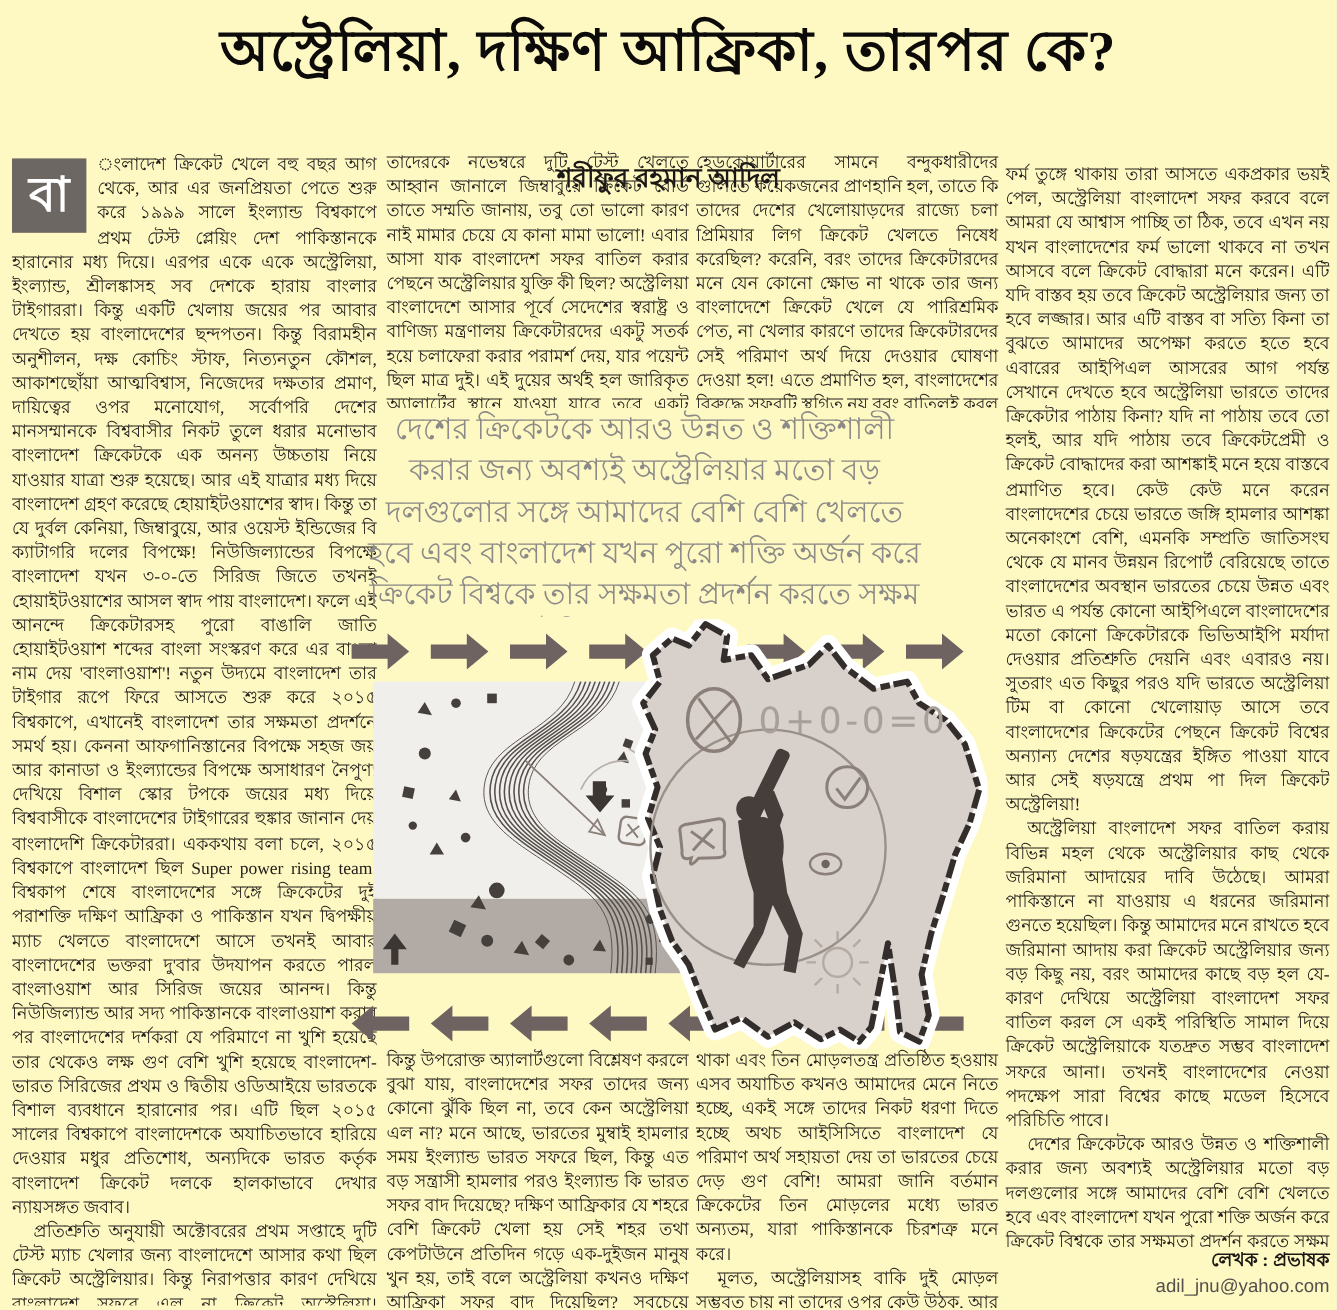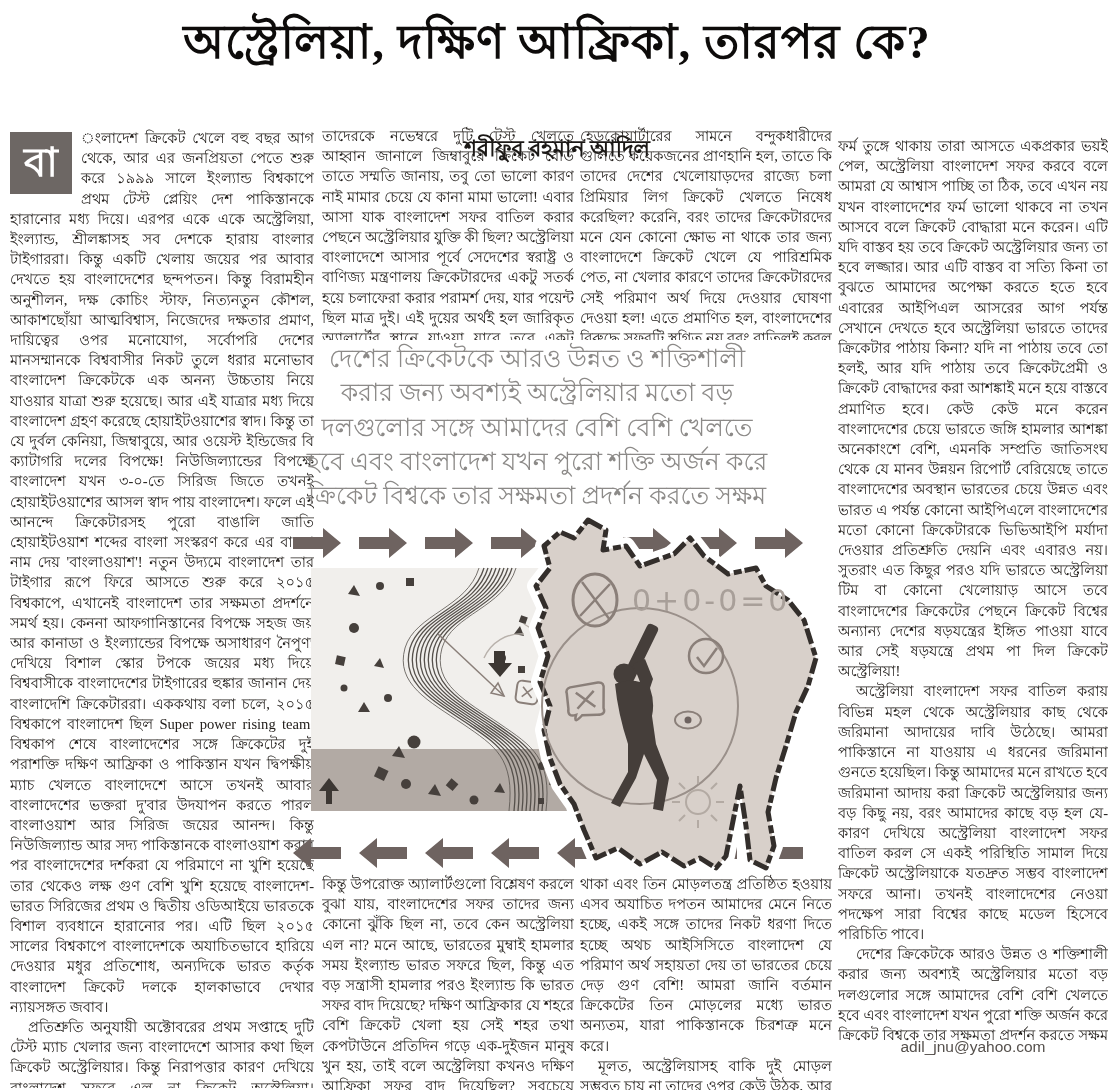--- a/index.html
+++ b/index.html
@@ -1,16 +1,16 @@
 <!DOCTYPE html>
 <html><head>
 <meta charset="utf-8">
 <style>
   html,body{margin:0;padding:0;background:#e8e8e8;}
-  .page{position:relative;width:1114px;height:1092px;background:#ffffff;margin:0 auto;
+  .page{position:relative;width:1114px;height:1092px;background:#fef9c3;margin:0 auto;
         font-family:"Liberation Serif","DejaVu Sans",serif;color:#24201d;overflow:hidden;}
   .title{position:absolute;left:0;top:6px;width:1114px;text-align:center;
          font-size:47px;font-weight:bold;color:#0d0b0a;letter-spacing:1px;}
   .byline{position:absolute;left:0;top:84px;width:1114px;text-align:center;
           font-size:22px;font-weight:bold;color:#1a1715;margin-top:47px;}
   .col{position:absolute;text-align:justify;font-size:14.6px;line-height:1.385;
        overflow:hidden;word-break:break-word;}
   .col p{margin:0;}
   .col p + p{text-indent:18px;}
   .col1{left:10px;top:128px;width:304px;height:960px;}
@@ -19,21 +19,21 @@
   .col2b{left:322px;top:874px;width:252px;height:216px;}
   .col3b{left:580px;top:874px;width:252px;height:216px;}
   .col4{left:838px;top:136px;width:270px;height:905px;}
   .dropcap{float:left;width:62px;height:62px;margin:4px 9px 2px 0;background:#6d6764;
            color:#ffffff;font-size:40px;font-weight:bold;text-align:center;line-height:62px;}
   .pullquote{position:absolute;left:302px;top:342px;width:470px;height:172px;
              text-align:center;font-size:25px;line-height:1.37;color:#8c8a88;overflow:hidden;}
   .illus{position:absolute;left:288px;top:516px;width:535px;height:358px;}
   .footer{position:absolute;left:838px;top:1038px;width:270px;text-align:right;}
   .footer-role{font-size:15.5px;font-weight:bold;color:#1a1715;}
-  .footer-email{font-size:15.5px;color:#55504c;font-family:"Liberation Sans","DejaVu Sans",sans-serif;text-align:center;}
+  .footer-email{font-size:15.5px;color:#55504c;font-family:"Liberation Sans","DejaVu Sans",sans-serif;}
 </style>
 </head>
 <body>
 
 <div class="page">
 
   <div class="title">অস্ট্রেলিয়া, দক্ষিণ আফ্রিকা, তারপর কে?</div>
   <div class="byline">শরীফুর রহমান আদিল</div>
 
   <div class="col col1">
@@ -183,28 +183,29 @@
         <circle cx="410" cy="286" r="12"></circle>
         <path d="M410,268 v-8 M410,304 v8 M392,286 h-8 M428,286 h8 M397,273 l-6,-6 M423,273 l6,-6 M397,299 l-6,6 M423,299 l6,6"></path>
       </g>
     </svg>
   </div>
 
   <div class="col col2b">
     <p>কিন্তু উপরোক্ত অ্যালার্টগুলো বিশ্লেষণ করলে বুঝা যায়, বাংলাদেশের সফর তাদের জন্য কোনো ঝুঁকি ছিল না, তবে কেন অস্ট্রেলিয়া এল না? মনে আছে, ভারতের মুম্বাই হামলার সময় ইংল্যান্ড ভারত সফরে ছিল, কিন্তু এত বড় সন্ত্রাসী হামলার পরও ইংল্যান্ড কি ভারত সফর বাদ দিয়েছে? দক্ষিণ আফ্রিকার যে শহরে বেশি ক্রিকেট খেলা হয় সেই শহর তথা কেপটাউনে প্রতিদিন গড়ে এক-দুইজন মানুষ খুন হয়, তাই বলে অস্ট্রেলিয়া কখনও দক্ষিণ আফ্রিকা সফর বাদ দিয়েছিল? সবচেয়ে আশ্চর্যের ব্যাপার হল, যেদিন অস্ট্রেলিয়া বাংলাদেশ সফর স্থগিত বা বাতিলের সিদ্ধান্ত নিল সেদিনই তাদের পুলিশ</p>
   </div>
   <div class="col col3b">
-    <p>থাকা এবং তিন মোড়লতন্ত্র প্রতিষ্ঠিত হওয়ায় এসব অযাচিত দপতন আমাদের মেনে নিতে হচ্ছে, একই সঙ্গে তাদের নিকট ধরণা দিতে হচ্ছে অথচ আইসিসিতে বাংলাদেশ যে পরিমাণ অর্থ সহায়তা দেয় তা ভারতের চেয়ে দেড় গুণ বেশি! আমরা জানি বর্তমান ক্রিকেটের তিন মোড়লের মধ্যে ভারত অন্যতম, যারা পাকিস্তানকে চিরশত্রু মনে করে।</p>
+    <p>থাকা এবং তিন মোড়লতন্ত্র প্রতিষ্ঠিত হওয়ায় এসব অযাচিত কখনও আমাদের মেনে নিতে হচ্ছে, একই সঙ্গে তাদের নিকট ধরণা দিতে হচ্ছে অথচ আইসিসিতে বাংলাদেশ যে পরিমাণ অর্থ সহায়তা দেয় তা ভারতের চেয়ে দেড় গুণ বেশি! আমরা জানি বর্তমান ক্রিকেটের তিন মোড়লের মধ্যে ভারত অন্যতম, যারা পাকিস্তানকে চিরশত্রু মনে করে।</p>
     <p>মূলত, অস্ট্রেলিয়াসহ বাকি দুই মোড়ল সম্ভবত চায় না তাদের ওপর কেউ উঠুক, আর তারা যদি বাংলাদেশের সঙ্গে খেলে পয়েন্ট হারিয়ে বসে তবে তাদের নিয়ে সামনে অন্য ক্রিকেটীয় দেশগুলো কথা বলতে সাহস দেখাবে এবং তাদের মোড়লত্বে ফাটল ধরবে। বাংলাদেশের ক্রিকেটপ্রেমী ও বোদ্ধারা মনে করেন এখন বাংলাদেশের</p>
   </div>
 
   <div class="col col4">
     <p>ফর্ম তুঙ্গে থাকায় তারা আসতে একপ্রকার ভয়ই পেল, অস্ট্রেলিয়া বাংলাদেশ সফর করবে বলে আমরা যে আশ্বাস পাচ্ছি তা ঠিক, তবে এখন নয় যখন বাংলাদেশের ফর্ম ভালো থাকবে না তখন আসবে বলে ক্রিকেট বোদ্ধারা মনে করেন। এটি যদি বাস্তব হয় তবে ক্রিকেট অস্ট্রেলিয়ার জন্য তা হবে লজ্জার। আর এটি বাস্তব বা সত্যি কিনা তা বুঝতে আমাদের অপেক্ষা করতে হতে হবে এবারের আইপিএল আসরের আগ পর্যন্ত সেখানে দেখতে হবে অস্ট্রেলিয়া ভারতে তাদের ক্রিকেটার পাঠায় কিনা? যদি না পাঠায় তবে তো হলই, আর যদি পাঠায় তবে ক্রিকেটপ্রেমী ও ক্রিকেট বোদ্ধাদের করা আশঙ্কাই মনে হয়ে বাস্তবে প্রমাণিত হবে। কেউ কেউ মনে করেন বাংলাদেশের চেয়ে ভারতে জঙ্গি হামলার আশঙ্কা অনেকাংশে বেশি, এমনকি সম্প্রতি জাতিসংঘ থেকে যে মানব উন্নয়ন রিপোর্ট বেরিয়েছে তাতে বাংলাদেশের অবস্থান ভারতের চেয়ে উন্নত এবং ভারত এ পর্যন্ত কোনো আইপিএলে বাংলাদেশের মতো কোনো ক্রিকেটারকে ভিভিআইপি মর্যাদা দেওয়ার প্রতিশ্রুতি দেয়নি এবং এবারও নয়। সুতরাং এত কিছুর পরও যদি ভারতে অস্ট্রেলিয়া টিম বা কোনো খেলোয়াড় আসে তবে বাংলাদেশের ক্রিকেটের পেছনে ক্রিকেট বিশ্বের অন্যান্য দেশের ষড়যন্ত্রের ইঙ্গিত পাওয়া যাবে আর সেই ষড়যন্ত্রে প্রথম পা দিল ক্রিকেট অস্ট্রেলিয়া!</p>
     <p>অস্ট্রেলিয়া বাংলাদেশ সফর বাতিল করায় বিভিন্ন মহল থেকে অস্ট্রেলিয়ার কাছ থেকে জরিমানা আদায়ের দাবি উঠেছে। আমরা পাকিস্তানে না যাওয়ায় এ ধরনের জরিমানা গুনতে হয়েছিল। কিন্তু আমাদের মনে রাখতে হবে জরিমানা আদায় করা ক্রিকেট অস্ট্রেলিয়ার জন্য বড় কিছু নয়, বরং আমাদের কাছে বড় হল যে-কারণ দেখিয়ে অস্ট্রেলিয়া বাংলাদেশ সফর বাতিল করল সে একই পরিস্থিতি সামাল দিয়ে ক্রিকেট অস্ট্রেলিয়াকে যতদ্রুত সম্ভব বাংলাদেশ সফরে আনা। তখনই বাংলাদেশের নেওয়া পদক্ষেপ সারা বিশ্বের কাছে মডেল হিসেবে পরিচিতি পাবে।</p>
     <p>দেশের ক্রিকেটকে আরও উন্নত ও শক্তিশালী করার জন্য অবশ্যই অস্ট্রেলিয়ার মতো বড় দলগুলোর সঙ্গে আমাদের বেশি বেশি খেলতে হবে এবং বাংলাদেশ যখন পুরো শক্তি অর্জন করে ক্রিকেট বিশ্বকে তার সক্ষমতা প্রদর্শন করতে সক্ষম হবে তখন অস্ট্রেলিয়াসহ অন্য যেকোনো দেশ এ ধরনের সাধারণ ও নিছক অজুহাত দেখিয়ে কোনো সফর বাতিল করবে না এবং ক্রিকেটপ্রেমীদেরও হতাশ হতে হবে না।</p>
 
   </div>
 
   <div class="footer">
+    <div class="footer-role">লেখক : প্রভাষক</div>
     <div class="footer-email">adil_jnu@yahoo.com</div>
   </div>
 
 </div>
 
 </body></html>

